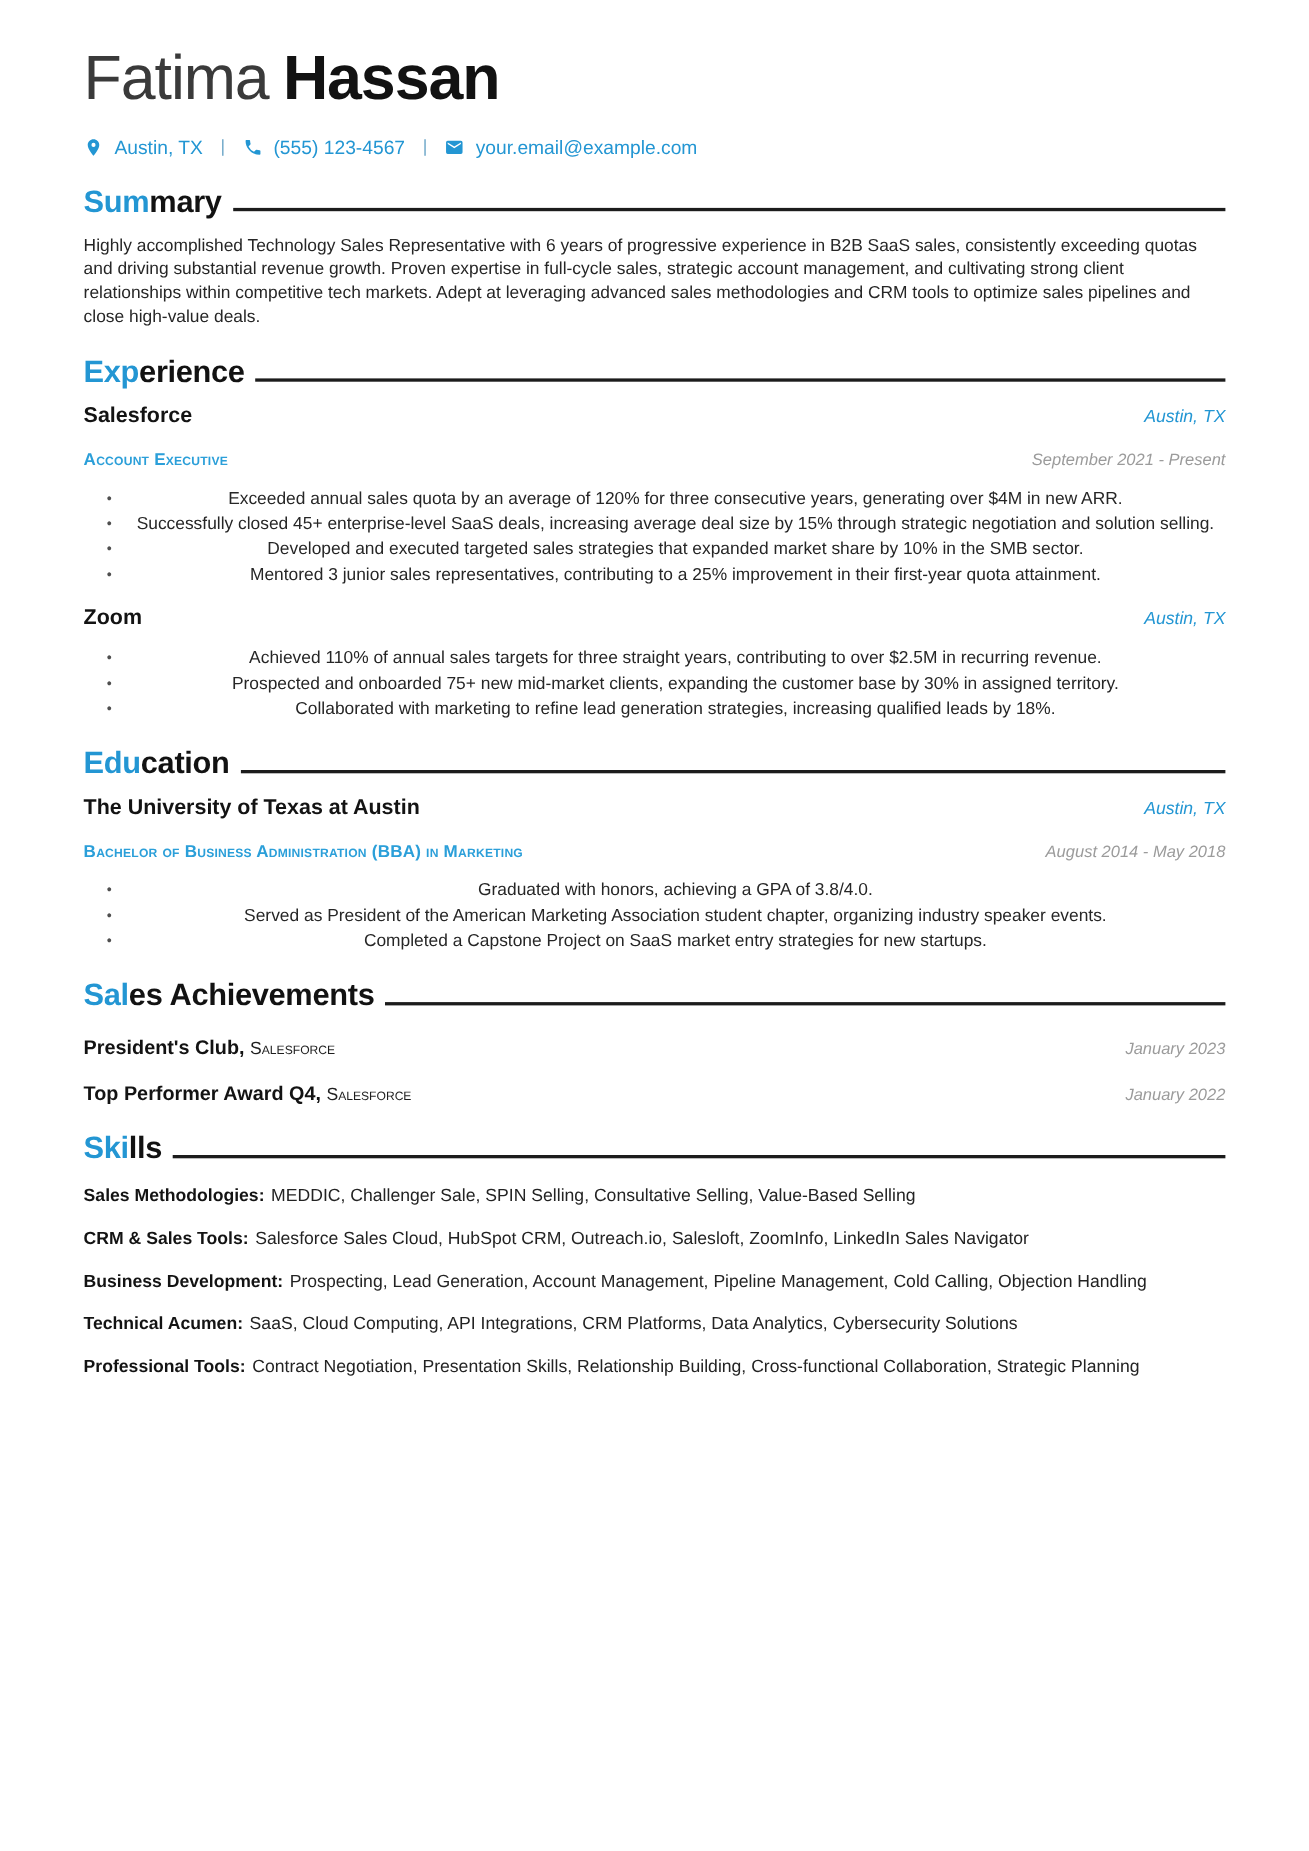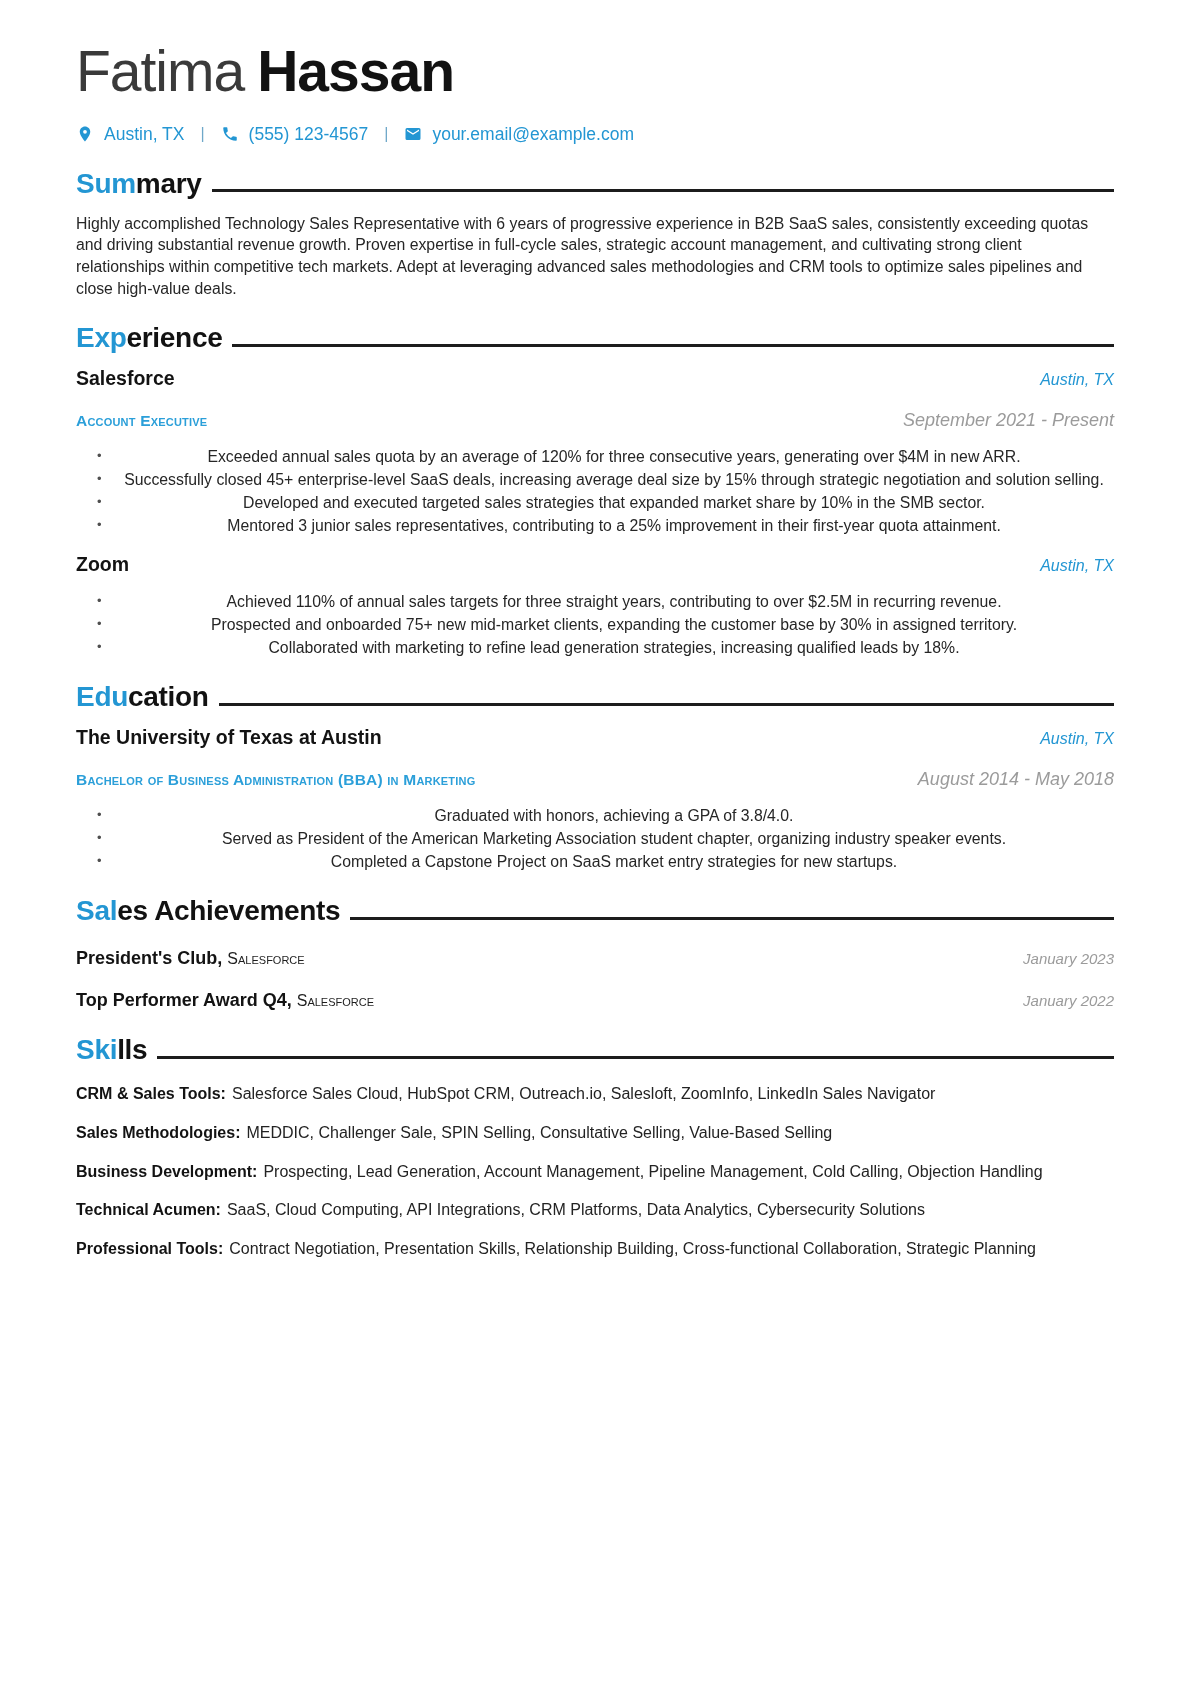--- a/index.html
+++ b/index.html
@@ -83,21 +83,21 @@
     align-items: baseline;
     margin-top: 20px;
   }
   .entry-role {
     font-size: 15.5px;
     font-weight: 700;
     letter-spacing: 0.2px;
     font-variant: small-caps;
     color: #2b9fd9;
   }
-  .entry-dates { font-size: 18px; font-style: italic; color: #9b9b9b; }
+  .entry-dates { font-size: 15px; font-style: italic; color: #9b9b9b; }
 
   ul.bullets {
     margin: 15px 0 0 0;
     padding: 0 0 0 38px;
     list-style: none;
   }
   ul.bullets li {
     position: relative;
     font-size: 15.8px;
     line-height: 1.33;
@@ -272,26 +272,26 @@
   </section>
 
   <section>
     <h2 class="sec">
       <span class="accent">Ski</span>
         <span>lls</span>
       <span class="rule"></span>
     </h2>
 
     <div class="skill-row">
+      <span class="skill-label">Sales Methodologies:</span><span>MEDDIC, Challenger Sale, SPIN Selling, Consultative Selling, Value-Based Selling</span>
+    </div>
+    <div class="skill-row">
       <span class="skill-label">CRM &amp; Sales Tools:</span><span>Salesforce Sales Cloud, HubSpot CRM, Outreach.io, Salesloft, ZoomInfo, LinkedIn Sales Navigator</span>
     </div>
     <div class="skill-row">
-      <span class="skill-label">Sales Methodologies:</span><span>MEDDIC, Challenger Sale, SPIN Selling, Consultative Selling, Value-Based Selling</span>
-    </div>
-    <div class="skill-row">
       <span class="skill-label">Business Development:</span><span>Prospecting, Lead Generation, Account Management, Pipeline Management, Cold Calling, Objection Handling</span>
     </div>
     <div class="skill-row">
       <span class="skill-label">Technical Acumen:</span><span>SaaS, Cloud Computing, API Integrations, CRM Platforms, Data Analytics, Cybersecurity Solutions</span>
     </div>
     <div class="skill-row">
       <span class="skill-label">Professional Tools:</span><span>Contract Negotiation, Presentation Skills, Relationship Building, Cross-functional Collaboration, Strategic Planning</span>
     </div>
   </section>
 

